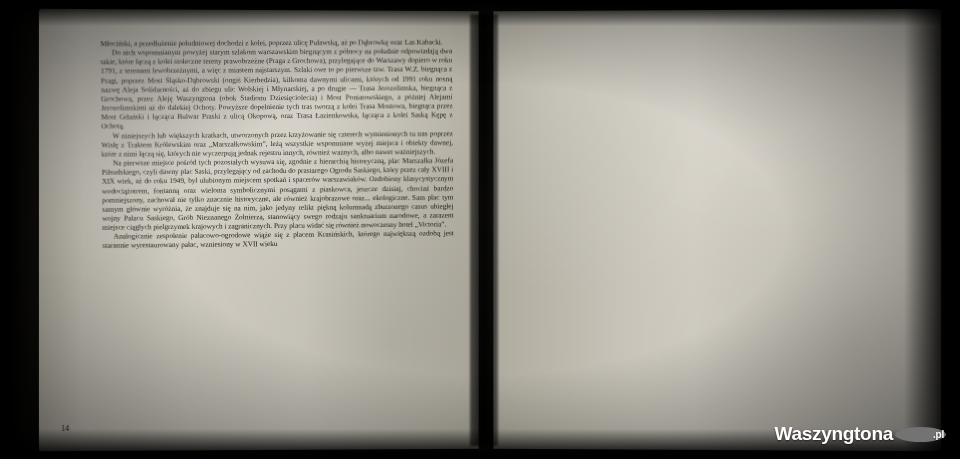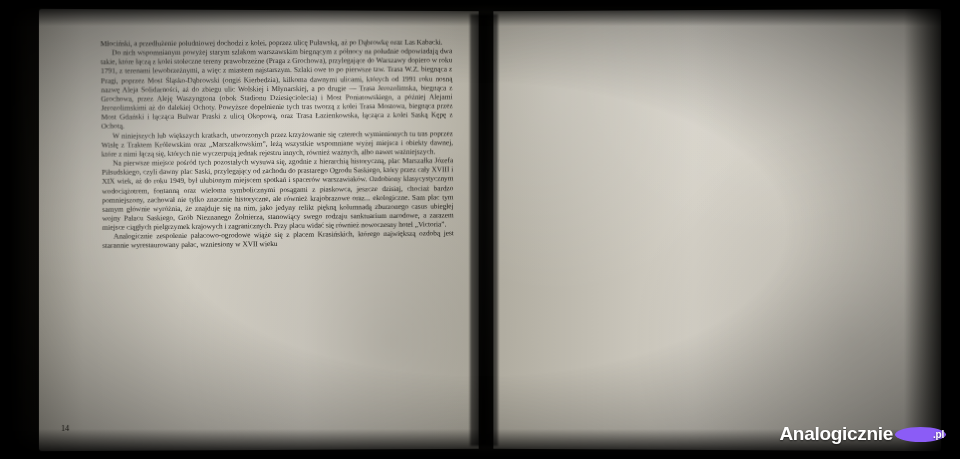--- a/index.html
+++ b/index.html
@@ -146,21 +146,21 @@
     font-family: "Liberation Sans", sans-serif;
     font-size: 19px;
     font-weight: bold;
     color: #ffffff;
     letter-spacing: -0.3px;
     text-shadow: 0 1px 2px rgba(0,0,0,0.6);
     z-index: 40;
   }
   .watermark .dot {
     display: inline-block;
-    background: #8b5cf6;
+    background: #737373;
     color: #fff;
     border-radius: 50%;
     width: 15px;
     height: 15px;
     line-height: 15px;
     text-align: center;
     font-size: 10px;
     margin-left: 2px;
     vertical-align: 2px;
     padding-left: 36px;
@@ -207,15 +207,15 @@
     <div class="gutter"></div>
   </div>
 
   <div class="edge-left"></div>
   <div class="edge-right"></div>
   <div class="edge-top"></div>
   <div class="edge-bottom"></div>
   <div class="vignette"></div>
 
   <div class="watermark">
-    <span>Analogicznie</span><span class="dot">.pl</span>
+    <span>Waszyngtona</span><span class="dot">.pl</span>
   </div>
 </div>
 
 </body></html>

